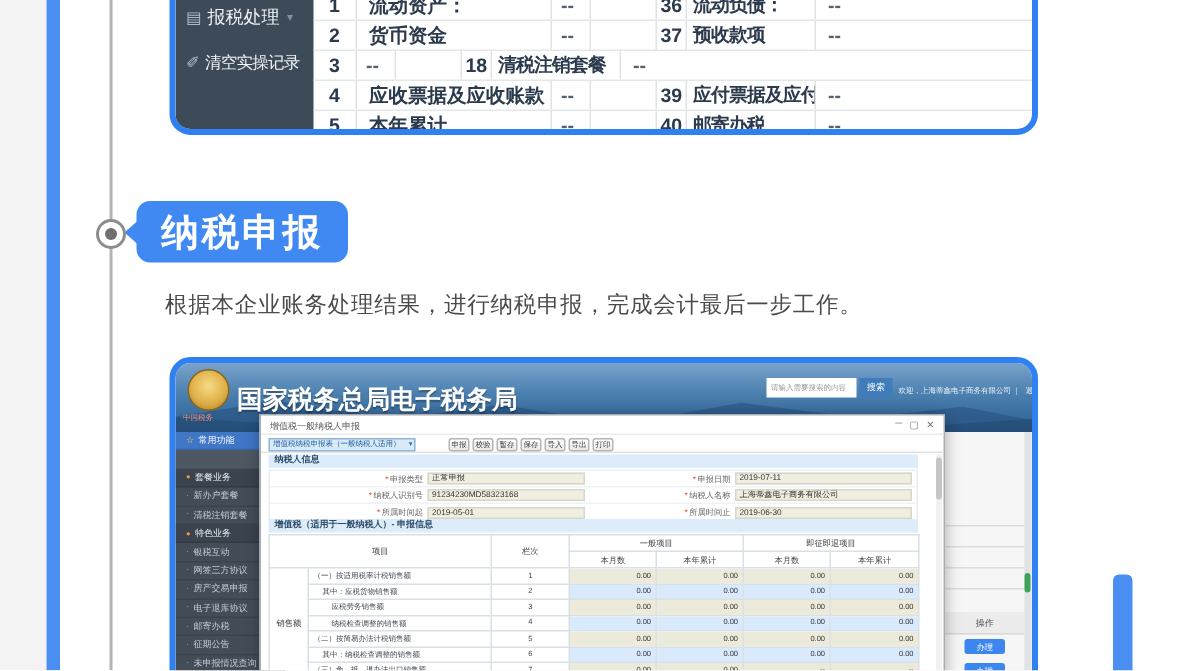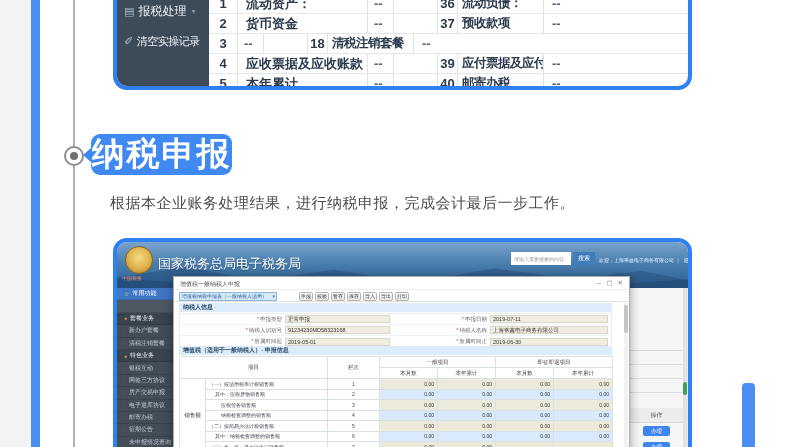--- a/index.html
+++ b/index.html
@@ -29,39 +29,39 @@
        font-size:13px;font-weight:600;color:#2c3a4d;overflow:hidden;white-space:nowrap;}
   .s1-no{width:29px;justify-content:center;}
   .s1-name{width:130px;padding-left:8px;}
   .s1-val{width:26px;padding-left:6px;color:#55606c;}
   .s1-gapc{width:44px;}
   .s1-no2{width:20px;justify-content:center;}
   .s1-name2{width:86px;padding-left:4px;font-size:12.5px;letter-spacing:-0.5px;}
   .s1-val2{width:144px;padding-left:8px;color:#55606c;border-right:none;}
   
   .badge{position:absolute;left:91px;top:134px;width:141px;height:41px;background:#4189f2;border-radius:9px;
-         color:#fff;font-size:33px;font-weight:bold;display:flex;align-items:center;justify-content:center;
+         color:#fff;font-size:25px;font-weight:bold;display:flex;align-items:center;justify-content:center;
          letter-spacing:2px;z-index:2;}
   .badge-notch{position:absolute;left:-8px;top:13px;width:0;height:0;border-top:8px solid transparent;
          border-bottom:8px solid transparent;border-right:9px solid #4189f2;}
   .desc{position:absolute;left:110px;top:194px;font-size:15px;color:#4b4b4b;letter-spacing:0.5px;}
   
   .shot2{position:absolute;left:113px;top:238px;width:571px;height:240px;border:4px solid #2f80f2;
          border-radius:14px;background:#ebebeb;overflow:hidden;}
   .banner{position:absolute;left:0;top:0;width:100%;height:46px;overflow:hidden;
           background:linear-gradient(180deg,#7aa3cc 0%,#4a7fae 45%,#2d5f93 100%);}
   .mt1{position:absolute;left:0;bottom:0;width:100%;height:26px;background:#27507d;opacity:.55;
        clip-path:polygon(0 100%,0 60%,12% 20%,25% 70%,38% 30%,52% 80%,66% 25%,80% 65%,92% 35%,100% 70%,100% 100%);}
   .mt2{position:absolute;left:0;bottom:0;width:100%;height:16px;background:#1f4468;opacity:.45;
        clip-path:polygon(0 100%,0 40%,18% 80%,34% 30%,55% 85%,72% 40%,88% 75%,100% 45%,100% 100%);}
   .emblem{position:absolute;left:8px;top:4px;width:26px;height:26px;border-radius:50%;
           background:radial-gradient(circle at 50% 40%,#f6dc85 0%,#e0b14a 55%,#a87c22 100%);
           border:1px solid #8a6418;z-index:2;}
   .emblem-cap{position:absolute;left:5px;top:33px;font-size:5px;color:#ff8d74;z-index:2;}
-  .site-title{position:absolute;left:41px;top:13px;font-size:13px;font-weight:normal;color:#fff;z-index:2;
+  .site-title{position:absolute;left:41px;top:13px;font-size:17px;font-weight:bold;color:#fff;z-index:2;
               text-shadow:0 1px 1px rgba(0,0,0,.3);}
   .search-input{position:absolute;left:394px;top:10px;width:60px;height:13px;border:none;background:#fff;
                 font-size:5px;padding:0 3px;color:#333;z-index:2;box-sizing:border-box;}
   .search-input::placeholder{color:#999;}
   .search-btn{position:absolute;left:456px;top:10px;width:22px;height:13px;background:#3f7cb9;color:#fff;
               font-size:6px;display:flex;align-items:center;justify-content:center;z-index:2;}
   .welcome{position:absolute;left:482px;top:15px;font-size:5px;color:#e8f1fa;white-space:nowrap;z-index:2;}
   .welcome .lg{margin-left:2px;}
   
   .s2-side{position:absolute;left:0;top:46px;width:73px;bottom:0;background:#434d58;overflow:hidden;}

